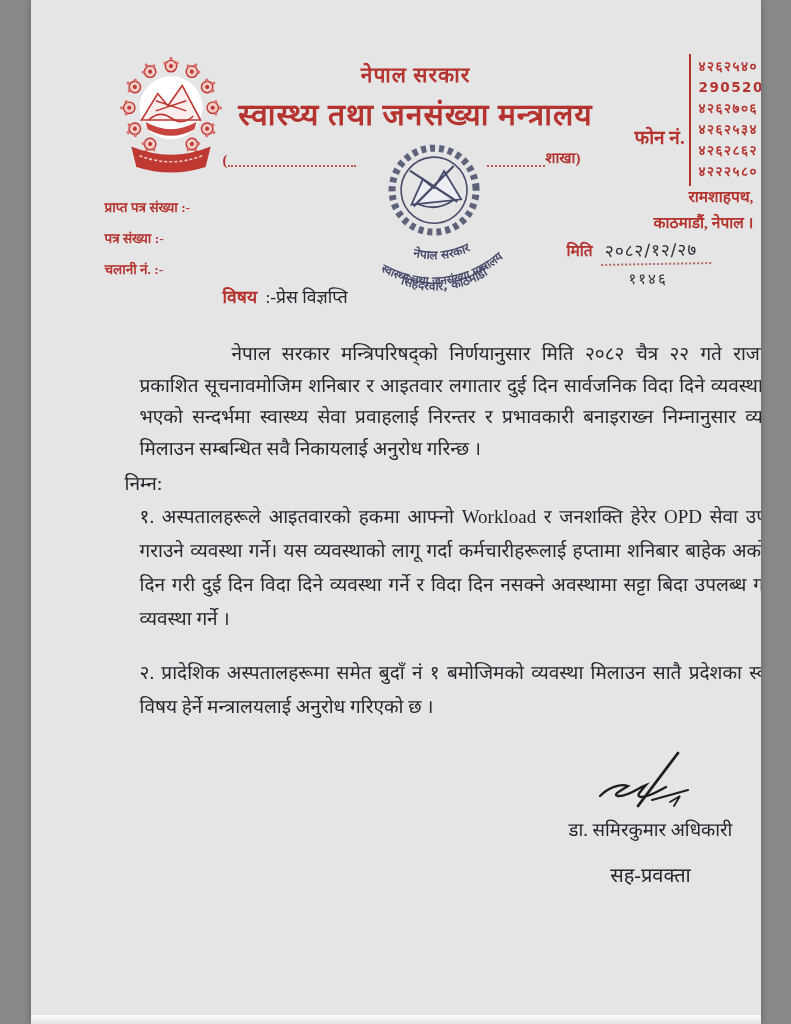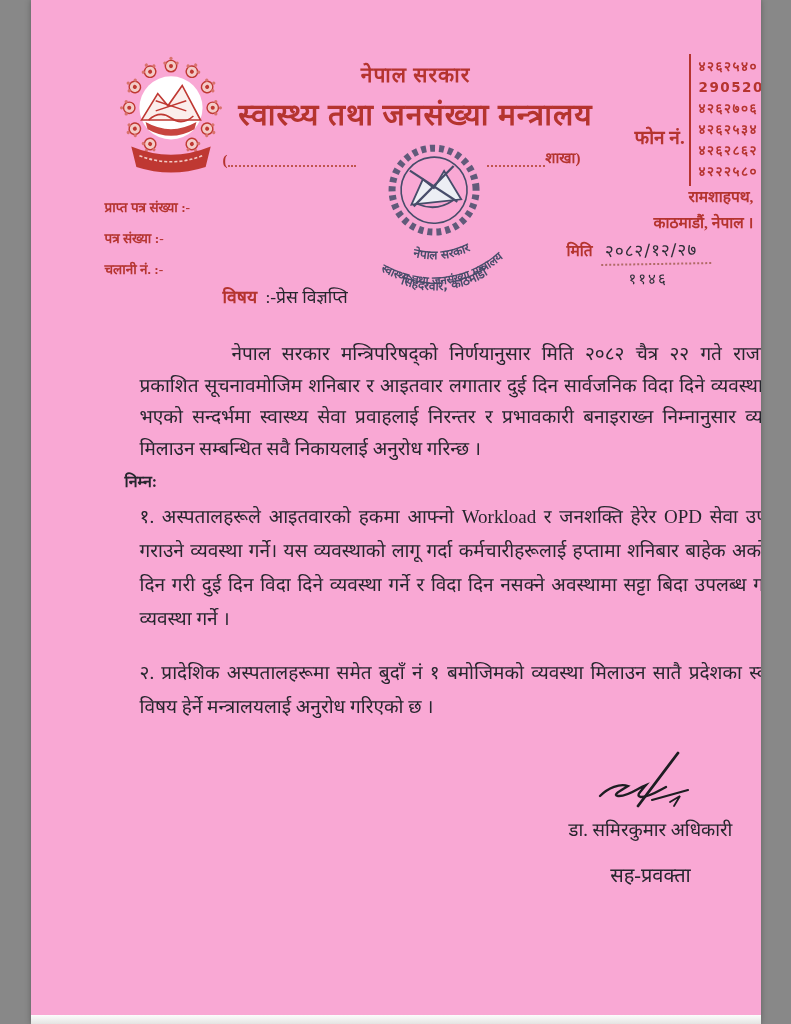--- a/index.html
+++ b/index.html
@@ -1,20 +1,20 @@
 <!DOCTYPE html>
 <html><head>
 <meta charset="utf-8">
 <style>
   * { margin:0; padding:0; box-sizing:border-box; }
   html,body { background:#888; }
   body { font-family:"Liberation Serif","DejaVu Serif",serif; }
   .page {
     position:relative; width:730px; height:1024px; margin:0 auto;
-    background:#f9a8d4; overflow:hidden;
+    background:#e5e5e5; overflow:hidden;
     box-shadow:0 0 6px rgba(0,0,0,.3);
   }
   .ink { color:#26262e; }
 
   
   .emblem { position:absolute; left:84px; top:54px; width:112px; height:126px; }
   .head-center { position:absolute; left:185px; top:60px; width:400px; text-align:center; }
   .govt-line { font-size:21px; font-weight:bold; color:#b5342f; letter-spacing:1px; }
   .ministry-line { font-size:30px; font-weight:bold; color:#b5342f; margin-top:5px; letter-spacing:1px; }
   .branch-line { position:absolute; left:192px; top:147px; width:358px; display:flex; align-items:flex-end; color:#b5342f; font-size:15px; font-weight:bold; }
@@ -39,21 +39,21 @@
 
   .stamp { position:absolute; left:318px; top:138px; width:176px; height:166px; z-index:3; }
 
   
   .subject { position:absolute; left:192px; top:284px; font-size:17.5px; }
   .subject .label { color:#b5342f; font-weight:bold; }
   .subject .value { color:#26262e; margin-left:4px; }
 
   .para { position:absolute; left:77px; width:658px; font-size:19px; color:#26262e; text-align:justify;margin-left:32px; }
   .para1 { top:338px; line-height:31.5px; text-indent:92px; }
-  .list-head { position:absolute; left:94px; top:470px; font-size:16px; font-weight:bold; color:#26262e; }
+  .list-head { position:absolute; left:94px; top:470px; font-size:19px; font-weight:normal; color:#26262e; }
   .item1 { top:500px; line-height:34px; }
   .item2 { top:656px; line-height:34px; }
 
   
   .sig-scribble { position:absolute; left:565px; top:750px; width:110px; height:62px; }
   .sig-block { position:absolute; left:486px; top:816px; width:268px; text-align:center; }
   .sig-name { font-size:18.5px; color:#26262e; }
   .sig-title { font-size:20px; color:#26262e; margin-top:20px; }
 
   .bottom-edge { position:absolute; left:0; bottom:0; width:100%; height:9px;

